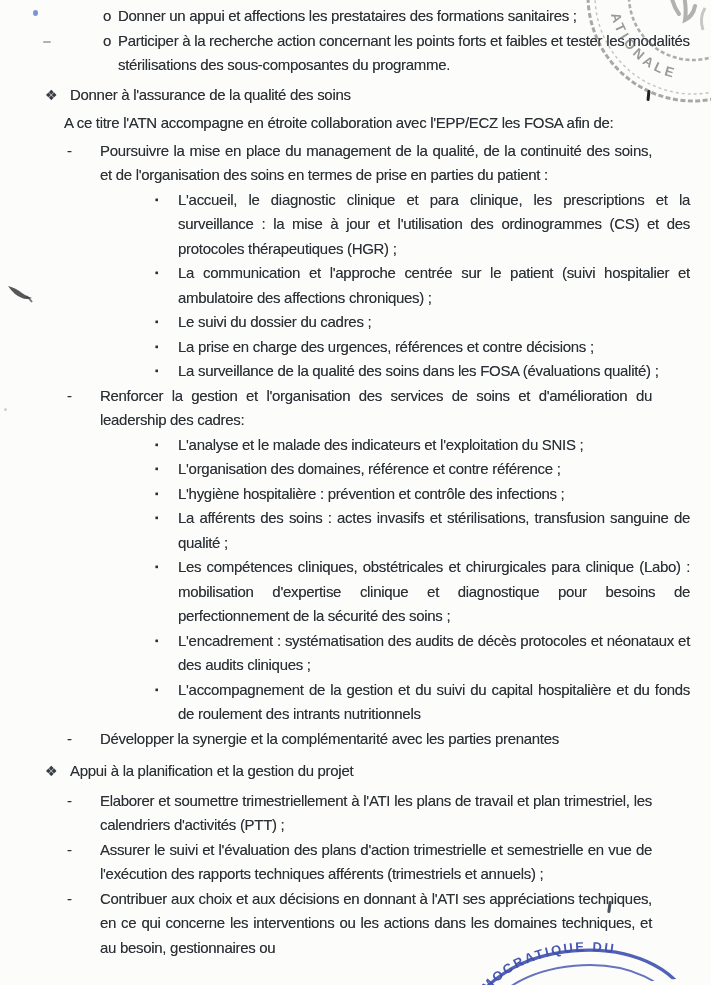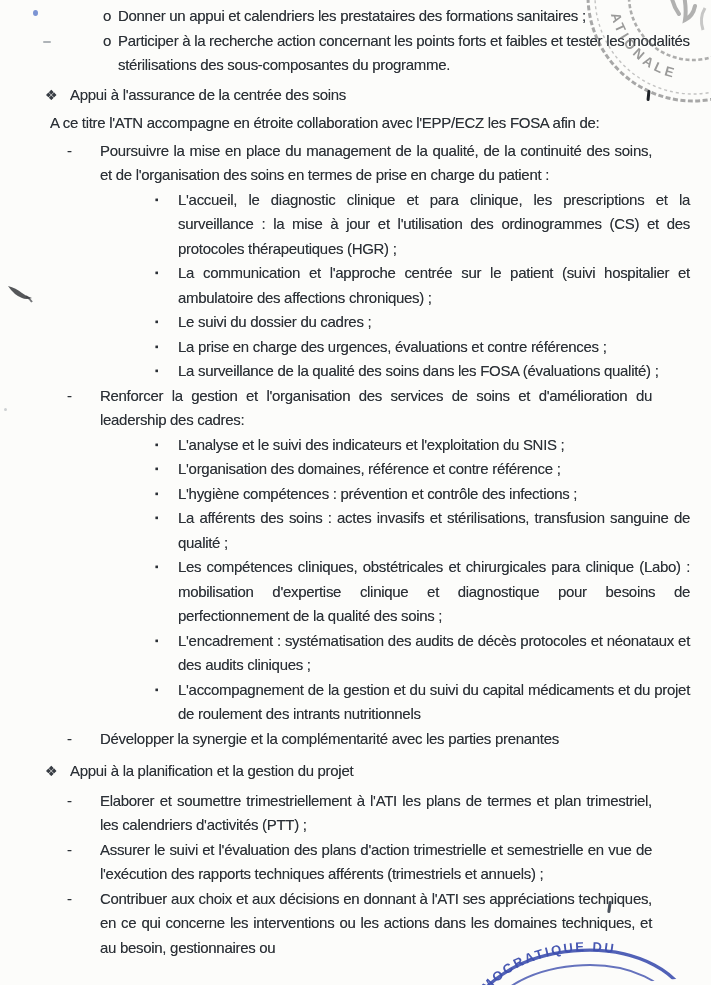--- a/index.html
+++ b/index.html
@@ -24,21 +24,21 @@
   .t{flex:1;}
   .just{text-align:justify;}
   
   .o-row{margin-left:58px;max-width:600px;}
   .o-row .marker{width:15px;flex:0 0 15px;}
   
   .head-row{margin:5px 0 4px 0;}
   .head-row .marker{width:25px;flex:0 0 25px;font-size:14px;color:#383d44;}
   .head2{margin-top:8px;margin-bottom:5px;}
   
-  .intro{margin-left:5px;margin-bottom:3px;}
+  .intro{margin-left:19px;margin-bottom:3px;}
   
   .dash-row{margin-left:22px;max-width:585px;}
   .dash-row .marker{width:33px;flex:0 0 33px;}
   
   .sq-row{margin-left:110px;max-width:535px;}
   .sq-row .marker{width:23px;flex:0 0 23px;font-size:10px;line-height:24.5px;}
   
   .stamp-top{position:absolute;top:-12px;right:-14px;width:150px;height:132px;opacity:.8;}
   .stamp-bottom{position:absolute;left:456px;top:928px;width:232px;height:60px;transform:rotate(-5deg);opacity:.92;}
   
@@ -50,104 +50,104 @@
   .tick-mark2{position:absolute;left:608px;top:901px;width:3px;height:12px;background:#2c3440;border-radius:2px;transform:rotate(8deg);opacity:.85;}
   .smudge{position:absolute;left:6px;top:280px;width:34px;height:24px;}
 </style>
 </head>
 <body>
 
 <div class="page">
 
   <div class="row o-row">
     <span class="marker">o</span>
-    <span class="t">Donner un appui et calendriers les prestataires des formations sanitaires ;</span>
+    <span class="t">Donner un appui et affections les prestataires des formations sanitaires ;</span>
   </div>
   <div class="row o-row">
     <span class="marker">o</span>
     <span class="t">Participer à la recherche action concernant les points forts et faibles et tester les modalités stérilisations des sous-composantes du programme.</span>
   </div>
 
   <div class="row head-row">
     <span class="marker">❖</span>
-    <span class="t">Appui à l'assurance de la centrée des soins</span>
+    <span class="t">Donner à l'assurance de la qualité des soins</span>
   </div>
   <div class="intro">A ce titre l'ATN accompagne en étroite collaboration avec l'EPP/ECZ les FOSA afin de:</div>
 
   <div class="row dash-row just">
     <span class="marker">-</span>
-    <span class="t">Poursuivre la mise en place du management de la qualité, de la continuité des soins, et de l'organisation des soins en termes de prise en charge du patient :</span>
+    <span class="t">Poursuivre la mise en place du management de la qualité, de la continuité des soins, et de l'organisation des soins en termes de prise en parties du patient :</span>
   </div>
   <div class="row sq-row just">
     <span class="marker">▪</span>
     <span class="t">L'accueil, le diagnostic clinique et para clinique, les prescriptions et la surveillance : la mise à jour et l'utilisation des ordinogrammes (CS) et des protocoles thérapeutiques (HGR) ;</span>
   </div>
   <div class="row sq-row just">
     <span class="marker">▪</span>
     <span class="t">La communication et l'approche centrée sur le patient (suivi hospitalier et ambulatoire des affections chroniques) ;</span>
   </div>
   <div class="row sq-row just">
     <span class="marker">▪</span>
     <span class="t">Le suivi du dossier du cadres ;</span>
   </div>
   <div class="row sq-row just">
     <span class="marker">▪</span>
-    <span class="t">La prise en charge des urgences, évaluations et contre références ;</span>
+    <span class="t">La prise en charge des urgences, références et contre décisions ;</span>
   </div>
   <div class="row sq-row just">
     <span class="marker">▪</span>
     <span class="t">La surveillance de la qualité des soins dans les FOSA (évaluations qualité) ;</span>
   </div>
 
   <div class="row dash-row just">
     <span class="marker">-</span>
     <span class="t">Renforcer la gestion et l'organisation des services de soins et d'amélioration du leadership des cadres:</span>
   </div>
   <div class="row sq-row just">
     <span class="marker">▪</span>
-    <span class="t">L'analyse et le suivi des indicateurs et l'exploitation du SNIS ;</span>
+    <span class="t">L'analyse et le malade des indicateurs et l'exploitation du SNIS ;</span>
   </div>
   <div class="row sq-row just">
     <span class="marker">▪</span>
     <span class="t">L'organisation des domaines, référence et contre référence ;</span>
   </div>
   <div class="row sq-row just">
     <span class="marker">▪</span>
-    <span class="t">L'hygiène compétences : prévention et contrôle des infections ;</span>
+    <span class="t">L'hygiène hospitalière : prévention et contrôle des infections ;</span>
   </div>
   <div class="row sq-row just">
     <span class="marker">▪</span>
     <span class="t">La afférents des soins : actes invasifs et stérilisations, transfusion sanguine de qualité ;</span>
   </div>
   <div class="row sq-row just">
     <span class="marker">▪</span>
-    <span class="t">Les compétences cliniques, obstétricales et chirurgicales para clinique (Labo) : mobilisation d'expertise clinique et diagnostique pour besoins de perfectionnement de la qualité des soins ;</span>
+    <span class="t">Les compétences cliniques, obstétricales et chirurgicales para clinique (Labo) : mobilisation d'expertise clinique et diagnostique pour besoins de perfectionnement de la sécurité des soins ;</span>
   </div>
   <div class="row sq-row just">
     <span class="marker">▪</span>
     <span class="t">L'encadrement : systématisation des audits de décès protocoles et néonataux et des audits cliniques ;</span>
   </div>
   <div class="row sq-row just">
     <span class="marker">▪</span>
-    <span class="t">L'accompagnement de la gestion et du suivi du capital médicaments et du projet de roulement des intrants nutritionnels</span>
+    <span class="t">L'accompagnement de la gestion et du suivi du capital hospitalière et du fonds de roulement des intrants nutritionnels</span>
   </div>
 
   <div class="row dash-row">
     <span class="marker">-</span>
     <span class="t">Développer la synergie et la complémentarité avec les parties prenantes</span>
   </div>
 
   <div class="row head-row head2">
     <span class="marker">❖</span>
     <span class="t">Appui à la planification et la gestion du projet</span>
   </div>
 
   <div class="row dash-row just">
     <span class="marker">-</span>
-    <span class="t">Elaborer et soumettre trimestriellement à l'ATI les plans de termes et plan trimestriel, les calendriers d'activités (PTT) ;</span>
+    <span class="t">Elaborer et soumettre trimestriellement à l'ATI les plans de travail et plan trimestriel, les calendriers d'activités (PTT) ;</span>
   </div>
   <div class="row dash-row just">
     <span class="marker">-</span>
     <span class="t">Assurer le suivi et l'évaluation des plans d'action trimestrielle et semestrielle en vue de l'exécution des rapports techniques afférents (trimestriels et annuels) ;</span>
   </div>
   <div class="row dash-row just">
     <span class="marker">-</span>
     <span class="t">Contribuer aux choix et aux décisions en donnant à l'ATI ses appréciations techniques, en ce qui concerne les interventions ou les actions dans les domaines techniques, et au besoin, gestionnaires ou</span>
   </div>
 </div>

